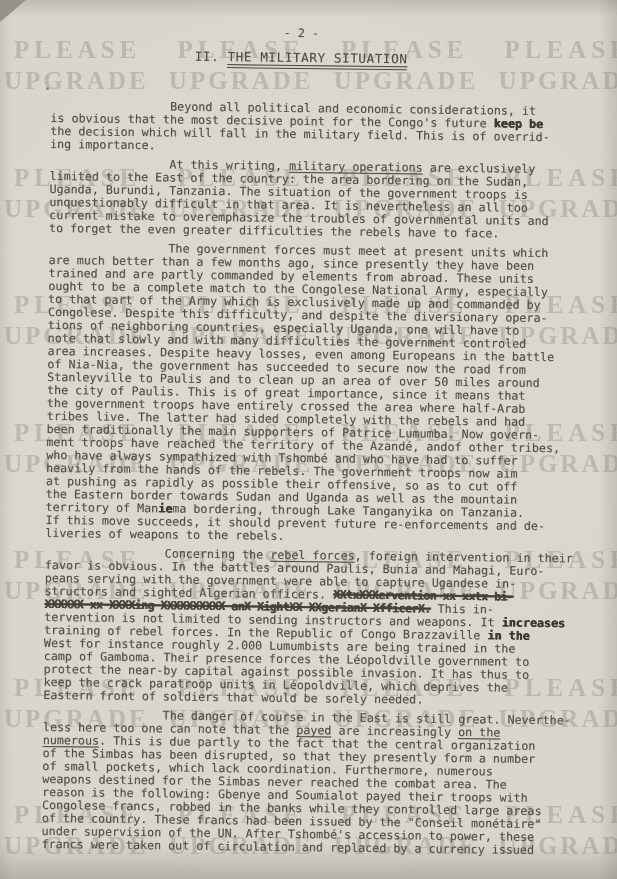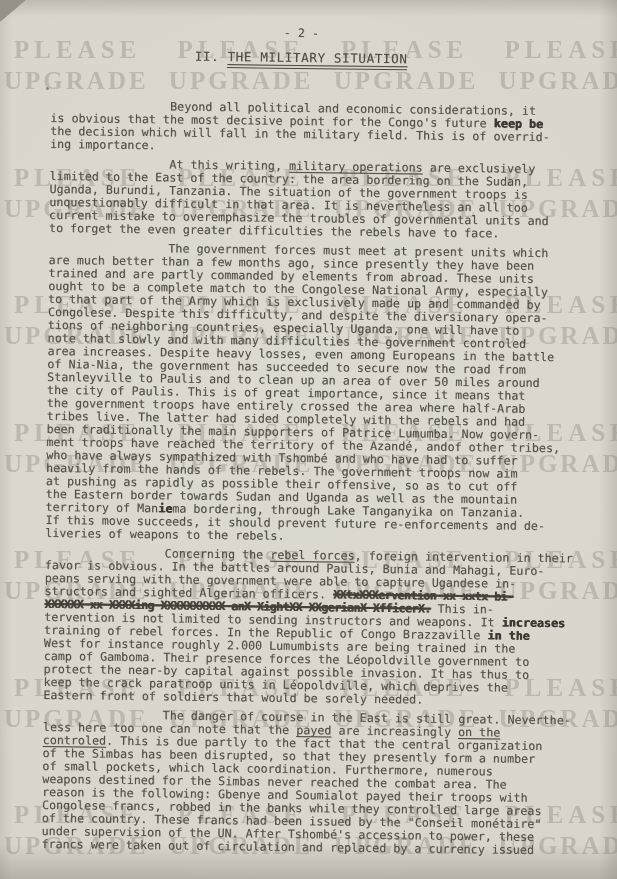--- a/index.html
+++ b/index.html
@@ -134,21 +134,21 @@
         <div class="line"><span>training of rebel forces. In the Republic of Congo Brazzaville </span><span class="r-b">in the</span></div>
         <div class="line"><span>West for instance roughly 2.000 Lumumbists are being trained in the</span></div>
         <div class="line"><span>camp of Gamboma. Their presence forces the Léopoldville government to</span></div>
         <div class="line"><span>protect the near-by capital against possible invasion. It has thus to</span></div>
         <div class="line"><span>keep the crack paratroop units in Léopoldville, which deprives the</span></div>
         <div class="line"><span>Eastern front of soldiers that would be sorely needed.</span></div>
       </div>
       <div class="para">
         <div class="line"><span>                 The danger of course in the East is still great. Neverthe-</span></div>
         <div class="line"><span>less here too one can note that the </span><span class="r-u">payed</span><span> are increasingly </span><span class="r-u">on the</span></div>
-        <div class="line"><span class="r-u">controled</span><span>. This is due partly to the fact that the central organization</span></div>
+        <div class="line"><span class="r-u">numerous</span><span>. This is due partly to the fact that the central organization</span></div>
         <div class="line"><span>of the Simbas has been disrupted, so that they presently form a number</span></div>
         <div class="line"><span>of small pockets, which lack coordination. Furthermore, numerous</span></div>
         <div class="line"><span>weapons destined for the Simbas never reached the combat area. The</span></div>
         <div class="line"><span>reason is the following: Gbenye and Soumialot payed their troops with</span></div>
         <div class="line"><span>Congolese francs, robbed in the banks while they controlled large areas</span></div>
         <div class="line"><span>of the country. These francs had been issued by the "Conseil monétaire"</span></div>
         <div class="line"><span>under supervision of the UN. After Tshombé's accession to power, these</span></div>
         <div class="line"><span>francs were taken out of circulation and replaced by a currency issued</span></div>
       </div>
     </div>

